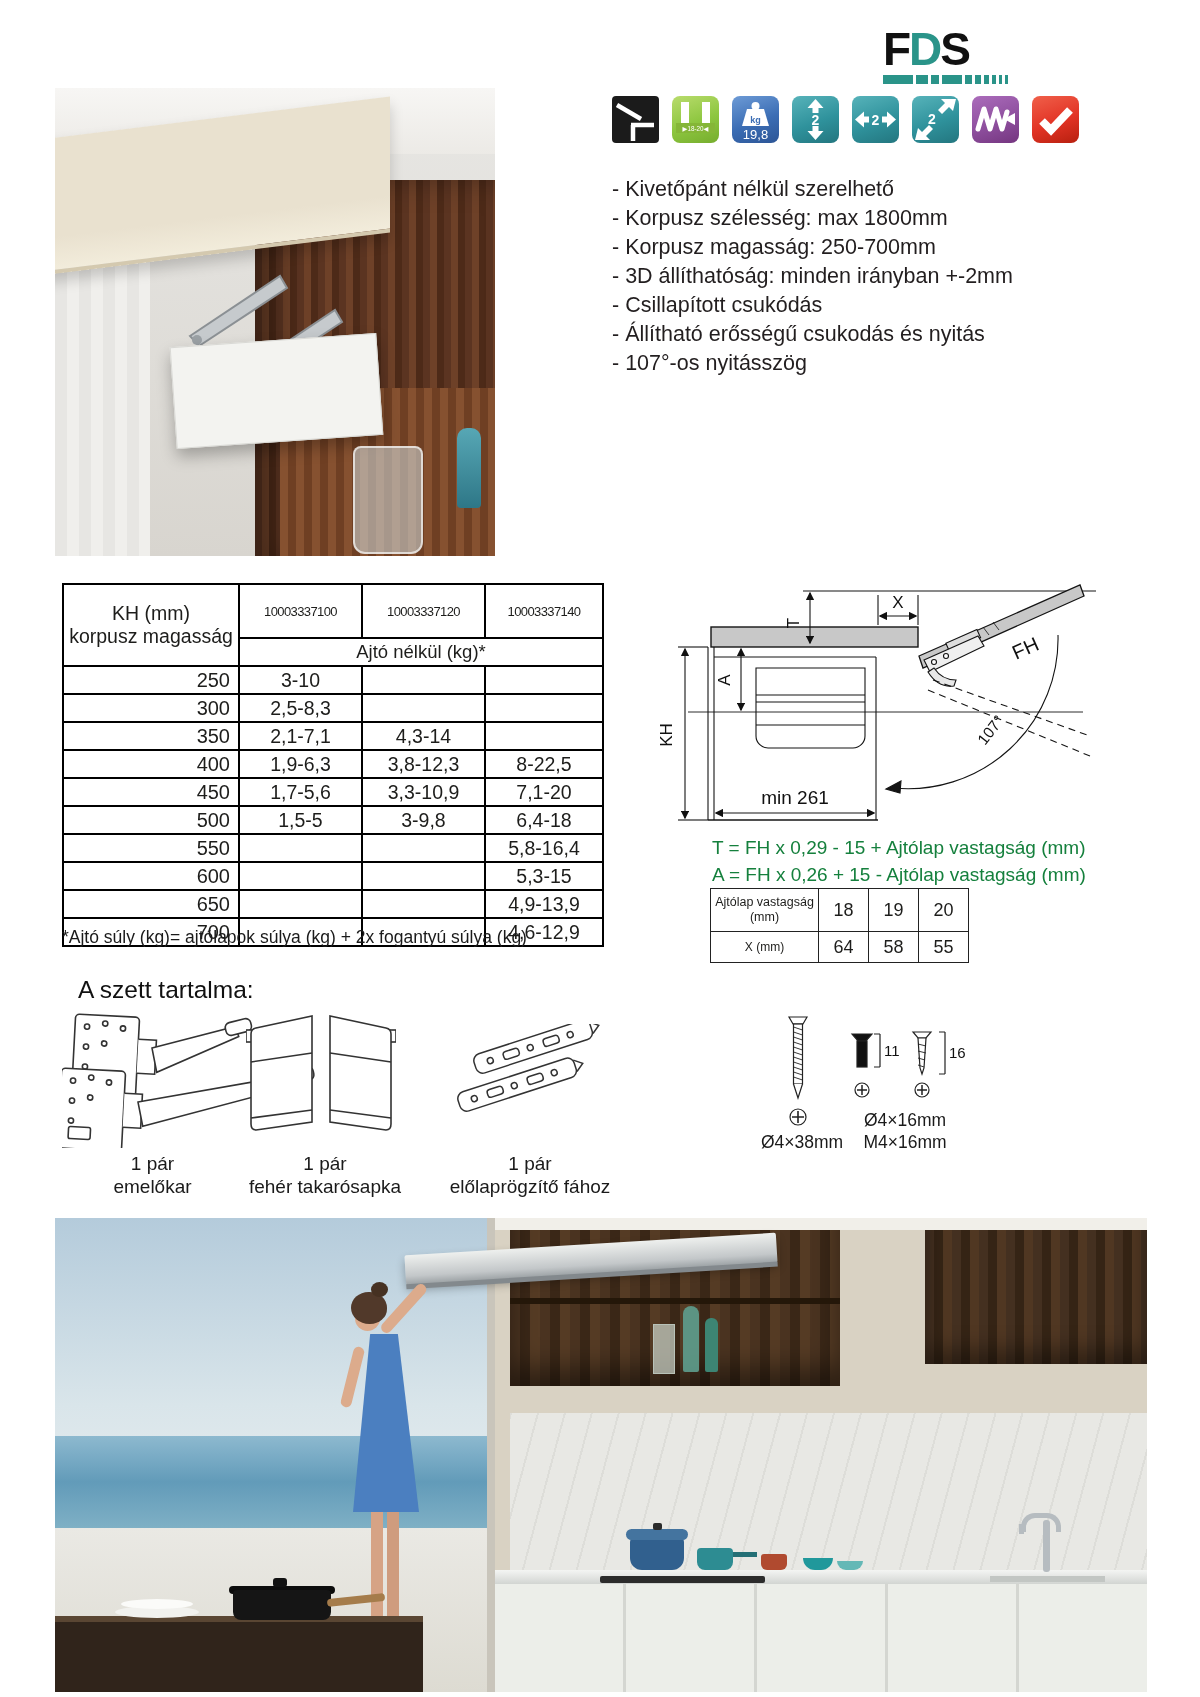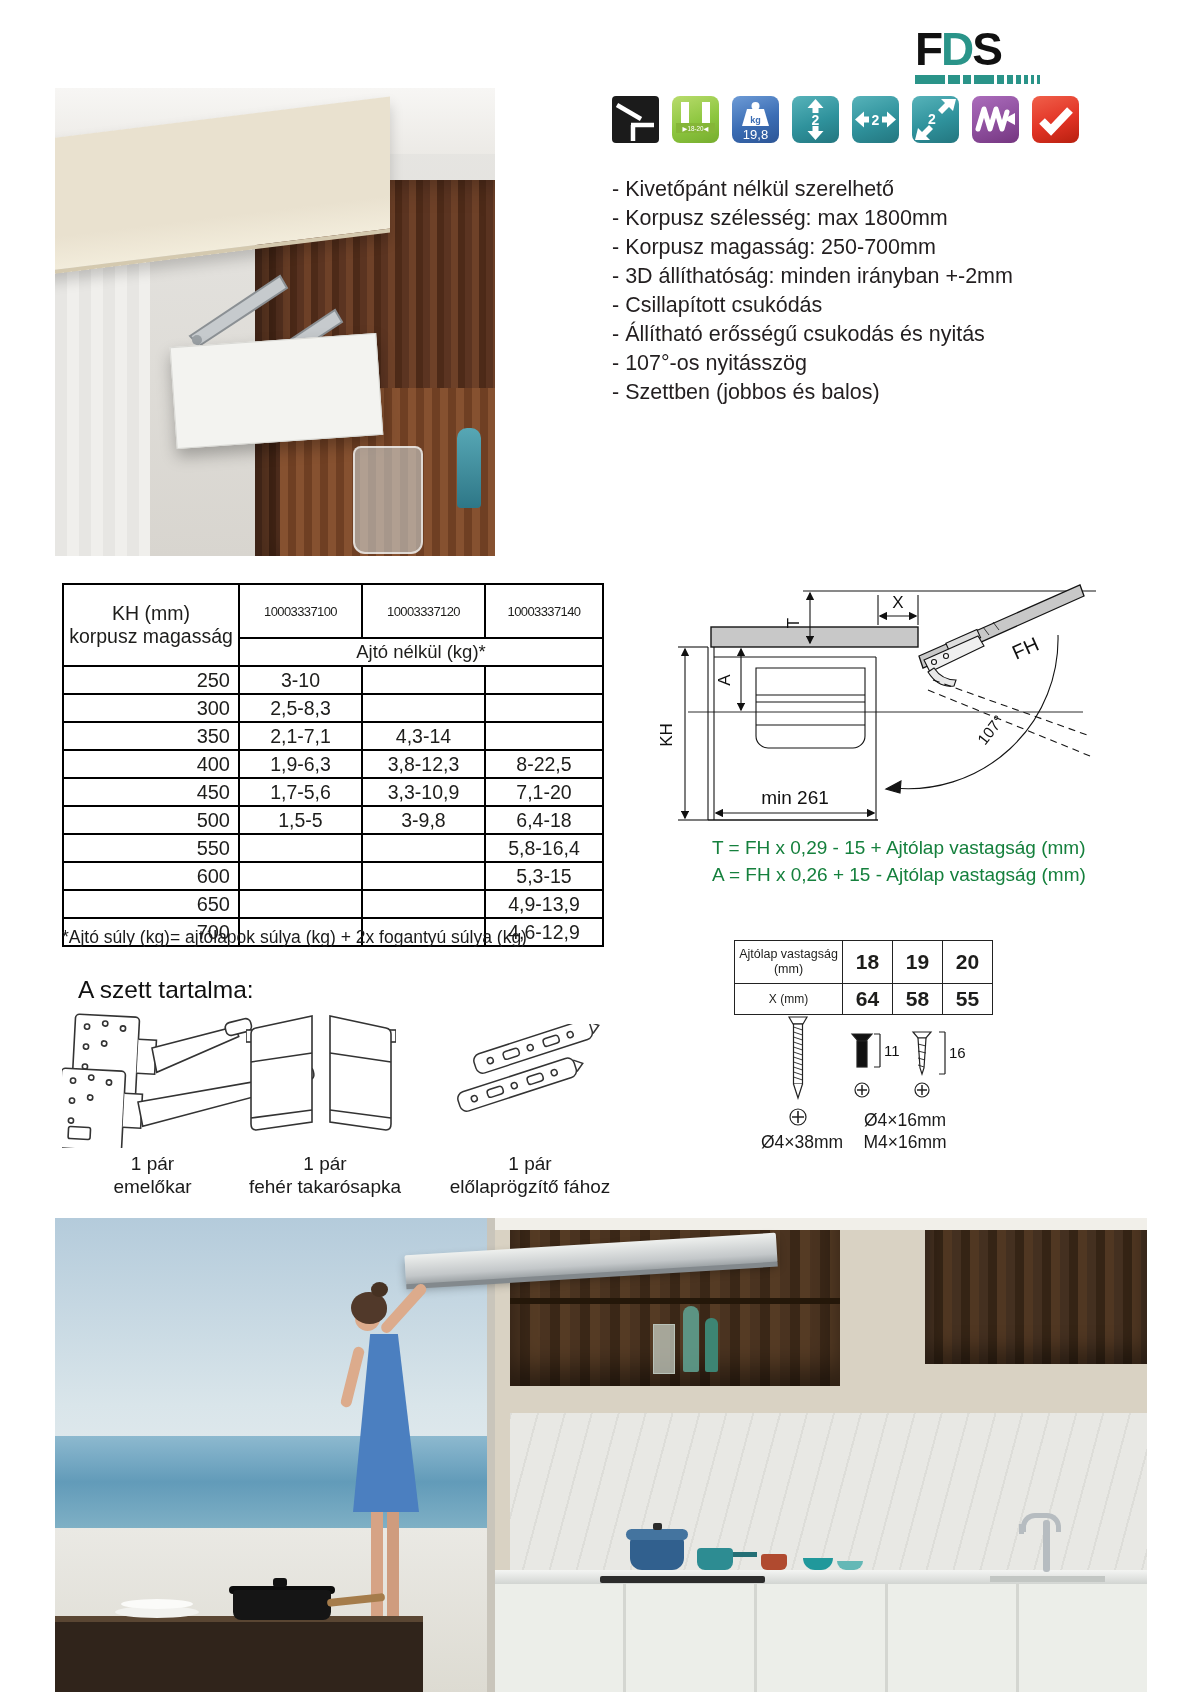--- a/index.html
+++ b/index.html
@@ -1,21 +1,21 @@
 <!DOCTYPE html>
 <html><head>
 <meta charset="utf-8">
 <style>
   html,body{margin:0;padding:0;}
   body{width:1200px;height:1697px;position:relative;background:#fff;
        font-family:"Liberation Sans", sans-serif;color:#1d1d1b;}
   .abs{position:absolute;}
 
   
-  .logo{left:915px;top:26px;width:140px;}
+  .logo{left:883px;top:26px;width:140px;}
   .logo-text{font-size:46px;font-weight:800;letter-spacing:-2px;line-height:1;color:#111;}
   .logo-text .ld{color:#2a9489;}
   .logo-dashes{display:flex;gap:3px;margin-top:3px;}
   .logo-dashes span{height:9px;background:#2a9489;display:block;}
 
   
   .product-photo{left:55px;top:88px;width:440px;height:468px;overflow:hidden;
     background:linear-gradient(180deg,#e8e7e4,#d8d5cf);}
   .pp-ceiling{left:0;top:0;width:440px;height:66px;background:linear-gradient(#f7f6f4,#eceae6);}
   .pp-wall{left:0;top:60px;width:95px;height:408px;background:#f0efec;
@@ -59,25 +59,25 @@
   .wt-khv{height:26px;text-align:right;padding-right:8px !important;font-size:20px;}
   .wt-val{text-align:center;font-size:19.5px;}
   .footnote{left:62px;top:927px;font-size:17.5px;color:#1a1a1a;}
 
   
   .diagram{left:628px;top:540px;}
   .formula{left:712px;font-size:19px;color:#15803d;}
   .f1{top:837px;} .f2{top:864px;}
 
   
-  .x-table{left:710px;top:940px;table-layout:fixed;width:258px;margin-left:24px;}
+  .x-table{left:710px;top:888px;table-layout:fixed;width:258px;}
   .x-table td{border:1.5px solid #222;padding:0;vertical-align:middle;text-align:center;}
   .xt-label{font-size:12.5px;line-height:15px;height:42px;}
   .xt-label2{font-size:12px;height:30px;}
-  .xt-num{font-size:21px;font-weight:bold;}
+  .xt-num{font-size:18px;}
 
   
   .set-heading{left:62px;top:976px;font-size:24.5px;color:#111;margin-left:16px;}
   .fig1{left:62px;top:1006px;} .fig2{left:246px;top:1008px;} .fig3{left:448px;top:1024px;}
   .item-label{top:1152px;text-align:center;font-size:19px;line-height:23px;color:#1a1a1a;}
   .il0{left:60px;width:185px;} .il1{left:232px;width:186px;} .il2{left:425px;width:210px;}
   .screws-svg{left:690px;top:1012px;}
   .screw-label{font-size:17.5px;text-align:center;color:#1a1a1a;width:120px;}
   .sl-long{left:742px;top:1132px;} .sl-s1{left:845px;top:1110px;} .sl-s2{left:845px;top:1132px;}
 
@@ -234,21 +234,20 @@
 
 <div class="abs bullets">
 
 <div class="bullet">- Kivetőpánt nélkül szerelhető</div>
     <div class="bullet">- Korpusz szélesség: max 1800mm</div>
     <div class="bullet">- Korpusz magasság: 250-700mm</div>
     <div class="bullet">- 3D állíthatóság: minden irányban +-2mm</div>
     <div class="bullet">- Csillapított csukódás</div>
     <div class="bullet">- Állítható erősségű csukodás és nyitás</div>
     <div class="bullet">- 107°-os nyitásszög</div>
-    <div class="bullet">- Szettben (jobbos és balos)</div>
   </div>
 
 <table class="abs weight-table">
   <colgroup>
       <col style="width:176px">
       <col style="width:123px">
       <col style="width:123px">
       <col style="width:118px">
     </colgroup>
   <thead>

